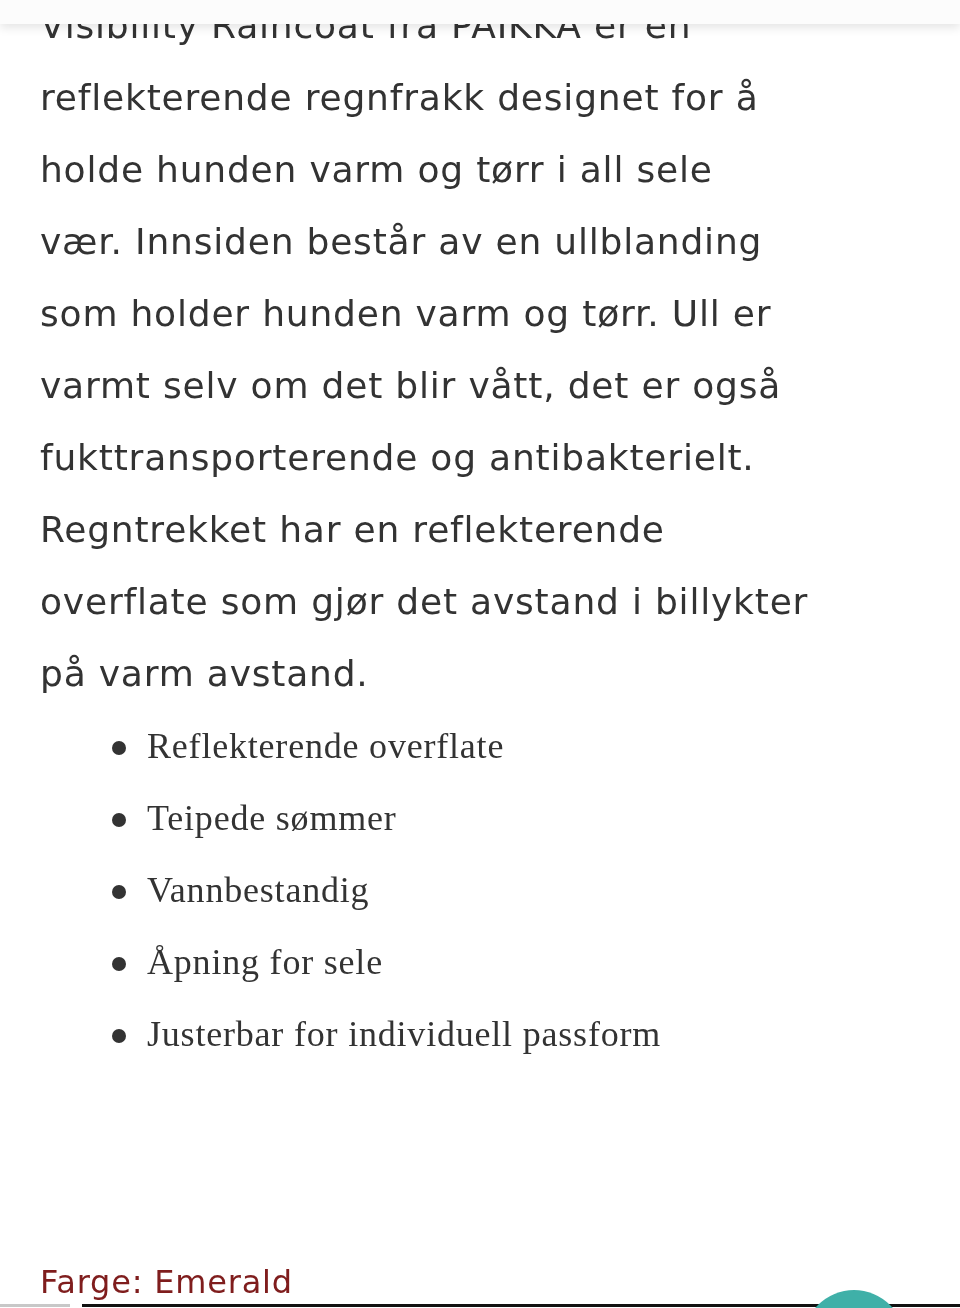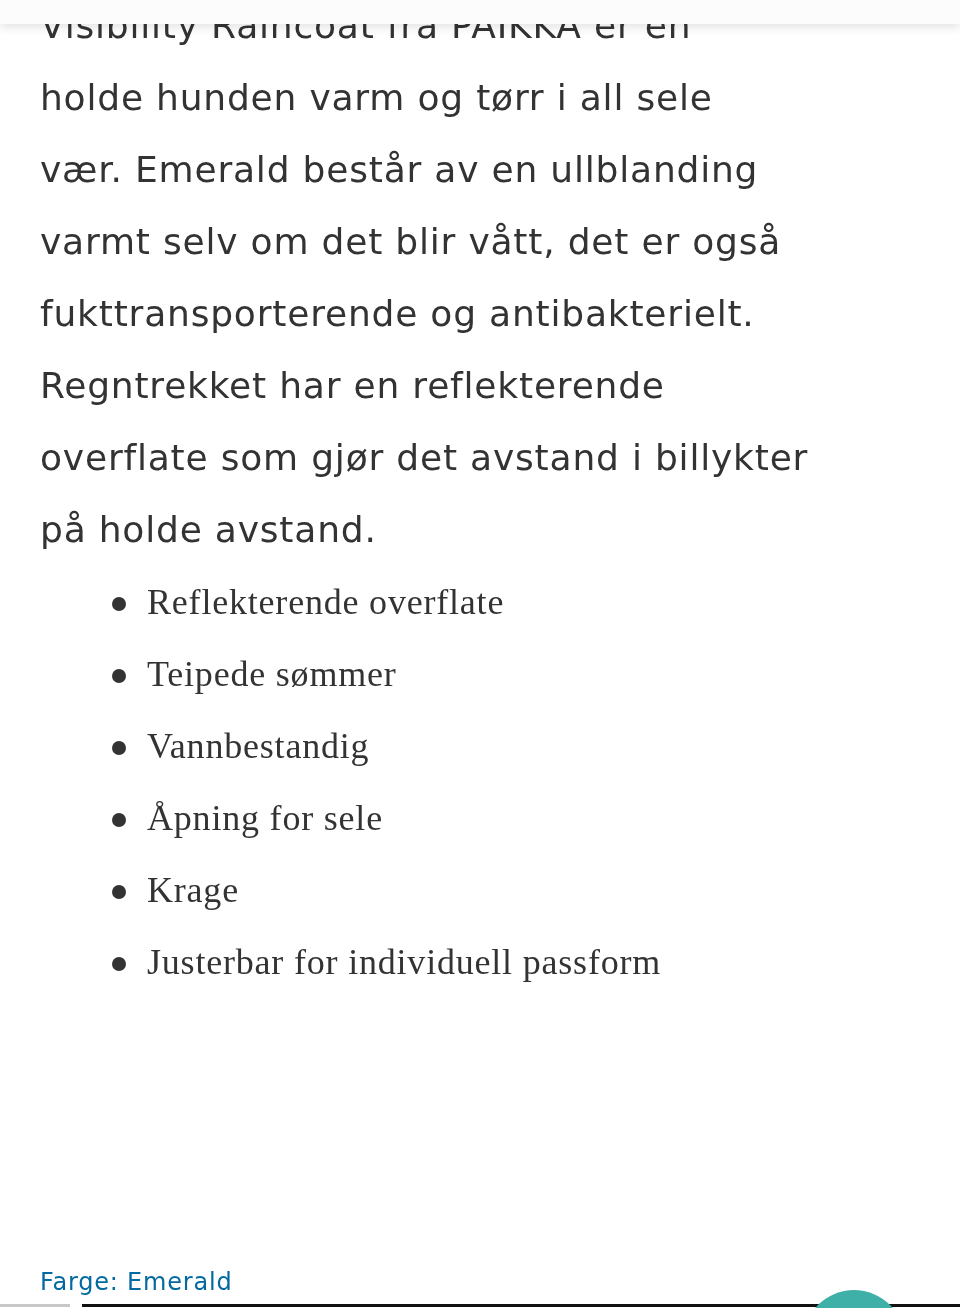--- a/index.html
+++ b/index.html
@@ -64,24 +64,24 @@
       top: 31px;
       width: 14px;
       height: 14px;
       border-radius: 50%;
       background: #333333;
     }
     .color-label {
       position: absolute;
       left: 40px;
       top: 1258px;
-      font-size: 24px;
+      font-size: 32px;
       line-height: 48px;
       letter-spacing: 0.8px;
-      color: #0369a1;
+      color: #7f1d1d;
       white-space: nowrap;
     }
     .bottom-bar {
       position: absolute;
       left: 0;
       top: 1304px;
       width: 960px;
       height: 4px;
       background: #ffffff;
       z-index: 4;
@@ -111,27 +111,29 @@
     }
   </style>
 </head>
 <body>
 
 <div class="top-bar"></div>
 
 <div class="content">
   <p class="description">
     <span class="desc-line">Visibility Raincoat fra PAIKKA er en</span>
+    <span class="desc-line">reflekterende regnfrakk designet for å</span>
     <span class="desc-line">holde hunden varm og tørr i all sele</span>
-    <span class="desc-line">vær. Emerald består av en ullblanding</span>
+    <span class="desc-line">vær. Innsiden består av en ullblanding</span>
+    <span class="desc-line">som holder hunden varm og tørr. Ull er</span>
     <span class="desc-line">varmt selv om det blir vått, det er også</span>
     <span class="desc-line">fukttransporterende og antibakterielt.</span>
     <span class="desc-line">Regntrekket har en reflekterende</span>
     <span class="desc-line">overflate som gjør det avstand i billykter</span>
-    <span class="desc-line">på holde avstand.</span>
+    <span class="desc-line">på varm avstand.</span>
   </p>
 
   <ul class="feature-list">
     <li class="feature-item">
       <span class="bullet"></span>
       <span>Reflekterende overflate</span>
     </li>
     <li class="feature-item">
       <span class="bullet"></span>
       <span>Teipede sømmer</span>
@@ -139,24 +141,20 @@
     <li class="feature-item">
       <span class="bullet"></span>
       <span>Vannbestandig</span>
     </li>
     <li class="feature-item">
       <span class="bullet"></span>
       <span>Åpning for sele</span>
     </li>
     <li class="feature-item">
       <span class="bullet"></span>
-      <span>Krage</span>
-    </li>
-    <li class="feature-item">
-      <span class="bullet"></span>
       <span>Justerbar for individuell passform</span>
     </li>
   </ul>
 </div>
 
 <div class="color-label">Farge: Emerald</div>
 
 <div class="bottom-bar">
   <div class="bottom-gray-seg"></div>
   <div class="bottom-dark-line"></div>

